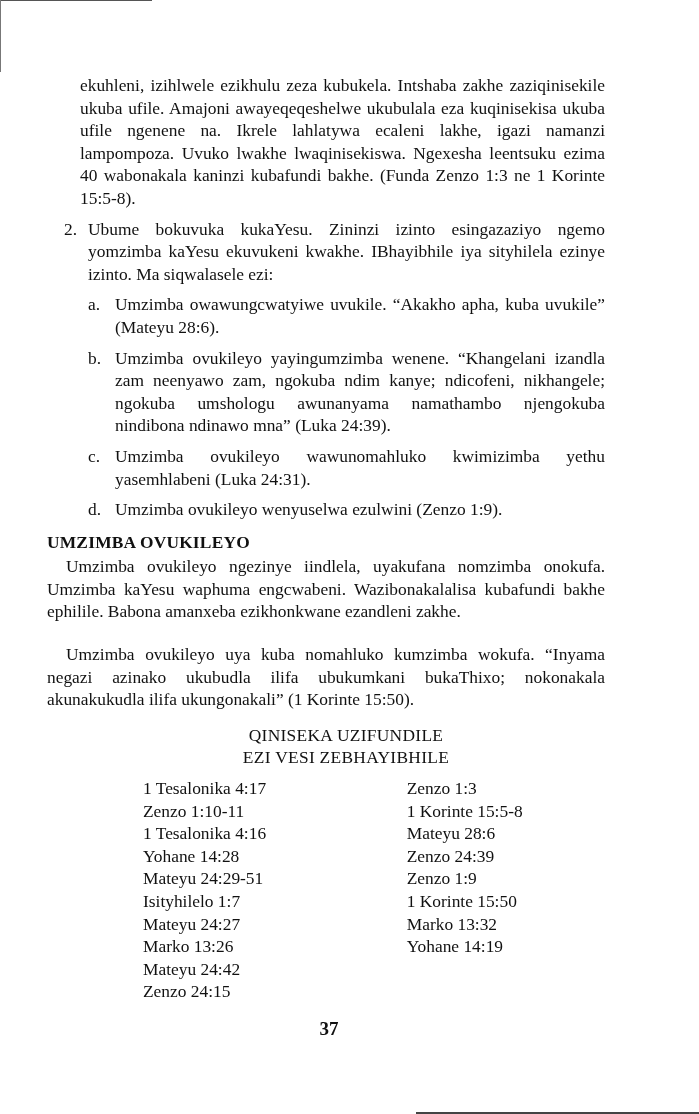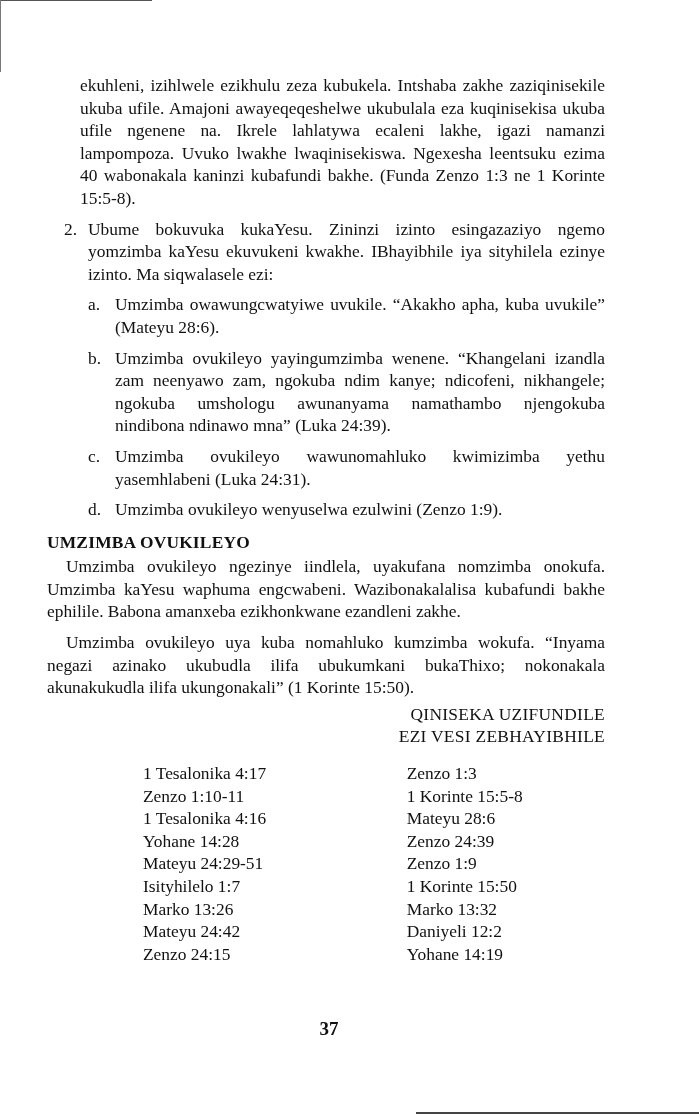--- a/index.html
+++ b/index.html
@@ -25,27 +25,27 @@
     .indent-block { margin-left: 33px; }
     .numbered { position: relative; margin-top: 8px; padding-left: 41px; }
     .numbered .num { position: absolute; left: 17px; top: 0; }
     .sub { position: relative; padding-left: 68px; margin-top: 8px; }
     .sub .letter { position: absolute; left: 41px; top: 0; }
     h2 {
       font-size: 17.4px; font-weight: bold; margin: 10px 0 2px 0; line-height: 22.6px;
       letter-spacing: 0.2px;
     }
     .para { text-indent: 19px; }
-    .para + .para { margin-top: 8px; }
+    .para + .para { margin-top: 20px; }
     .box-title {
-      text-align: right; margin-top: 4px; font-size: 17.4px; line-height: 22.6px;
+      text-align: center; margin-top: 13px; font-size: 17.4px; line-height: 22.6px;
       letter-spacing: 0.3px; padding-left: 40px;
     }
     .verse-cols {
-      display: flex; margin-top: 14px; margin-left: 96px;
+      display: flex; margin-top: 8px; margin-left: 96px;
       font-size: 17.4px; line-height: 22.6px;
     }
     .verse-col { width: 266px; }
     .verse-col.right { width: 200px; }
     .page-number {
       position: absolute; left: 0; width: 658px; top: 1018px; text-align: center;
       font-size: 19px; font-weight: bold;
     }
   </style>
 </head>
@@ -91,31 +91,31 @@
   </div>
 
   <div class="verse-cols">
     <div class="verse-col">
       <div>1 Tesalonika 4:17</div>
       <div>Zenzo 1:10-11</div>
       <div>1 Tesalonika 4:16</div>
       <div>Yohane 14:28</div>
       <div>Mateyu 24:29-51</div>
       <div>Isityhilelo 1:7</div>
+      <div>Mateyu 24:27</div>
       <div>Marko 13:26</div>
       <div>Mateyu 24:42</div>
       <div>Zenzo 24:15</div>
     </div>
     <div class="verse-col right">
       <div>Zenzo 1:3</div>
       <div>1 Korinte 15:5-8</div>
       <div>Mateyu 28:6</div>
       <div>Zenzo 24:39</div>
       <div>Zenzo 1:9</div>
       <div>1 Korinte 15:50</div>
       <div>Marko 13:32</div>
-      <div>Daniyeli 12:2</div>
       <div>Yohane 14:19</div>
     </div>
   </div>
 </div>
 
 <div class="page-number">37</div>
 
 </body></html>

